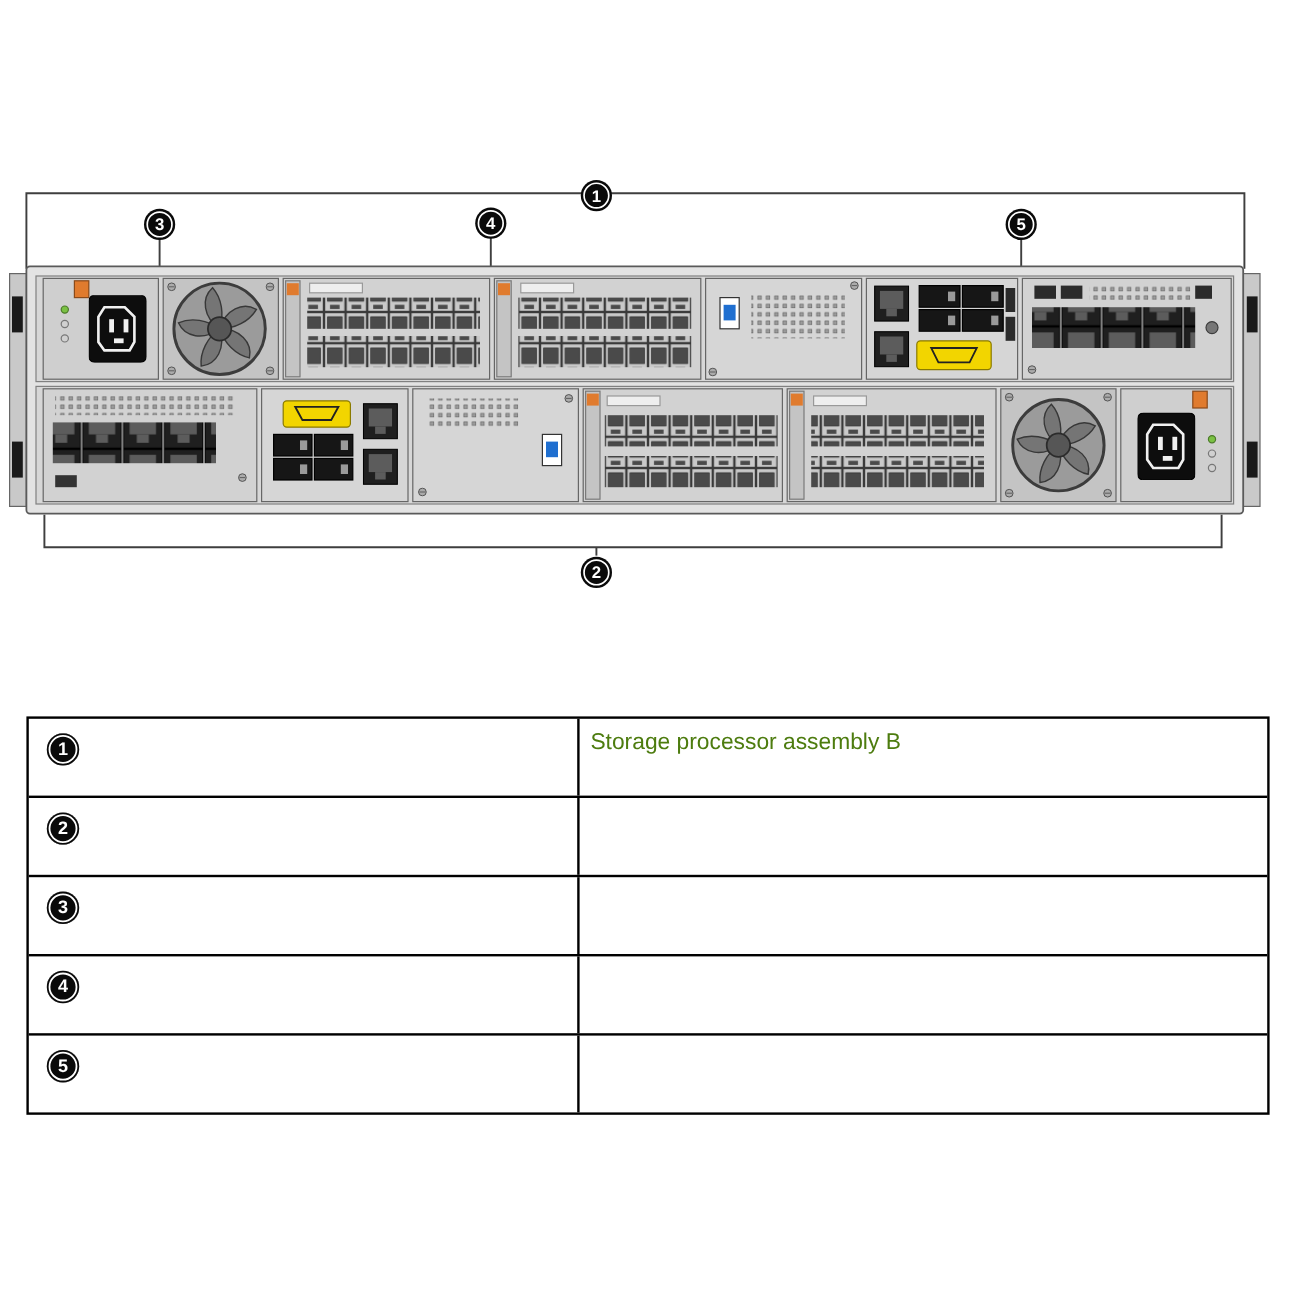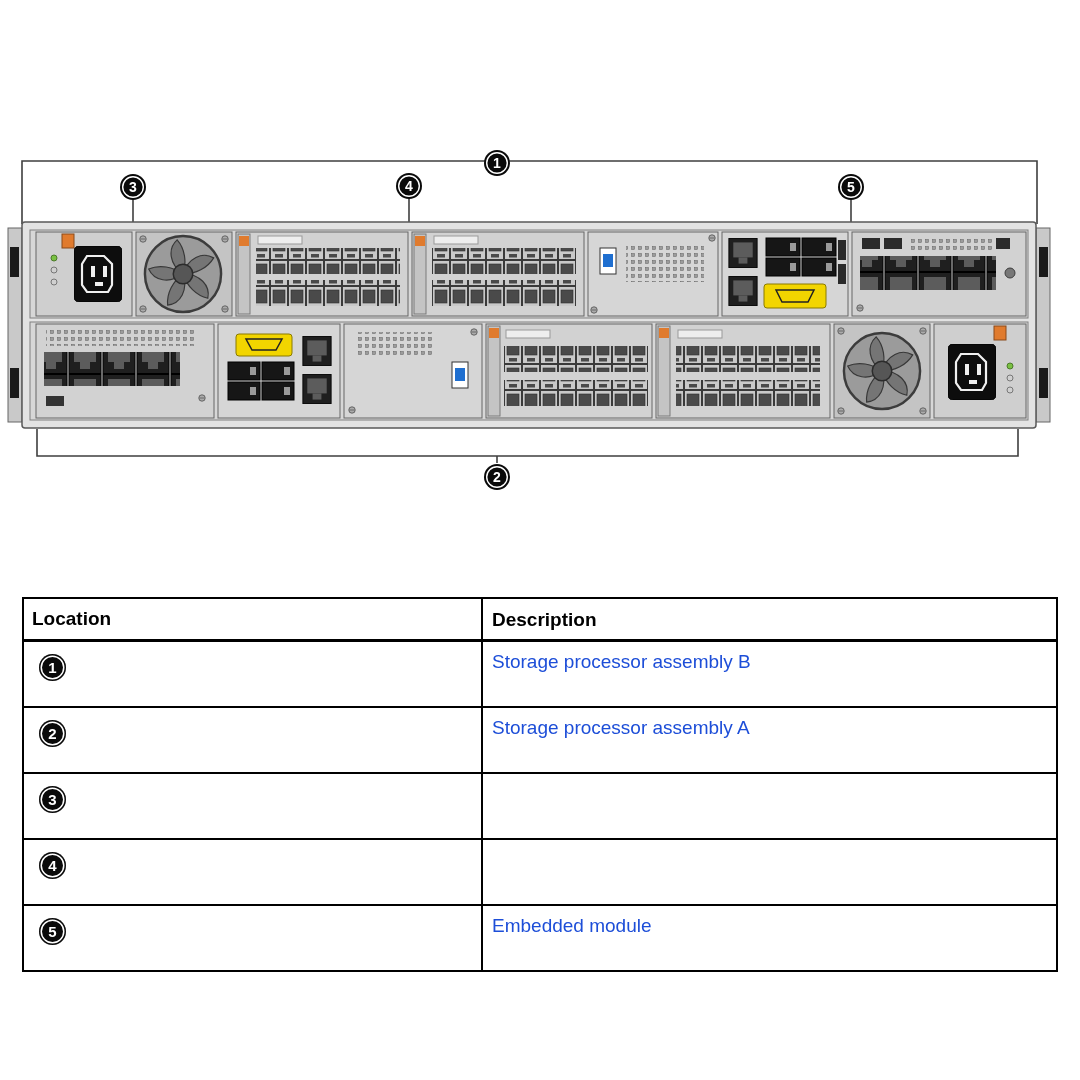--- a/index.html
+++ b/index.html
@@ -19,21 +19,21 @@
     border:2px solid #000; box-sizing:border-box; background:#fff;
   }
   .lrow { display:grid; grid-template-columns:459px 1fr; }
   .lhead { height:40px; border-bottom:3px solid #000; }
   .ldata { height:64px; }
   .ldata + .ldata { border-top:2px solid #000; }
   .lcell { box-sizing:border-box; display:flex; align-items:flex-start; }
   .lloc  { border-right:2px solid #000; padding:8px 0 0 8px; }
   .ldesc { padding:9px 0 0 9px; }
   .hdr   { font-size:19px; font-weight:bold; color:#000; padding-top:1px; }
-  .desc  { font-size:19px; color:#1d4ed8; }
+  .desc  { font-size:19px; color:#4d7c0f; }
   .badge {
     display:inline-flex; width:27px; height:27px; border-radius:50%;
     background:#0a0a0a; color:#fff; align-items:center; justify-content:center;
     font-size:15px; font-weight:bold; margin:4px 0 0 7px;
     box-shadow: inset 0 0 0 1.5px #0a0a0a, inset 0 0 0 3px #ffffff;
   }
 </style>
 </head>
 <body>
 
@@ -278,62 +278,48 @@
       <text x="409" y="191" class="cnum">4</text>
     </g>
     <g>
       <circle cx="851" cy="187" r="13" fill="#0a0a0a"></circle>
       <circle cx="851" cy="187" r="10.3" fill="none" stroke="#fff" stroke-width="1.4"></circle>
       <text x="851" y="192" class="cnum">5</text>
     </g>
   </svg>
 
   <div class="legend">
-    <div class="lrow lhead">
-      <div class="lcell lloc">
-        <span class="hdr">Location</span>
-      </div>
-      <div class="lcell ldesc">
-        <span class="hdr">Description</span>
-      </div>
-    </div>
 
     <div class="lrow ldata">
       <div class="lcell lloc">
         <span class="badge">1</span>
       </div>
       <div class="lcell ldesc">
         <span class="desc">Storage processor assembly B</span>
       </div>
     </div>
 
     <div class="lrow ldata">
       <div class="lcell lloc">
         <span class="badge">2</span>
       </div>
-      <div class="lcell ldesc">
-        <span class="desc">Storage processor assembly A</span>
-      </div>
     </div>
 
     <div class="lrow ldata">
       <div class="lcell lloc">
         <span class="badge">3</span>
       </div>
     </div>
 
     <div class="lrow ldata">
       <div class="lcell lloc">
         <span class="badge">4</span>
       </div>
     </div>
 
     <div class="lrow ldata">
       <div class="lcell lloc">
         <span class="badge">5</span>
       </div>
-      <div class="lcell ldesc">
-        <span class="desc">Embedded module</span>
-      </div>
     </div>
   </div>
 
 </div>
 
 </body></html>

